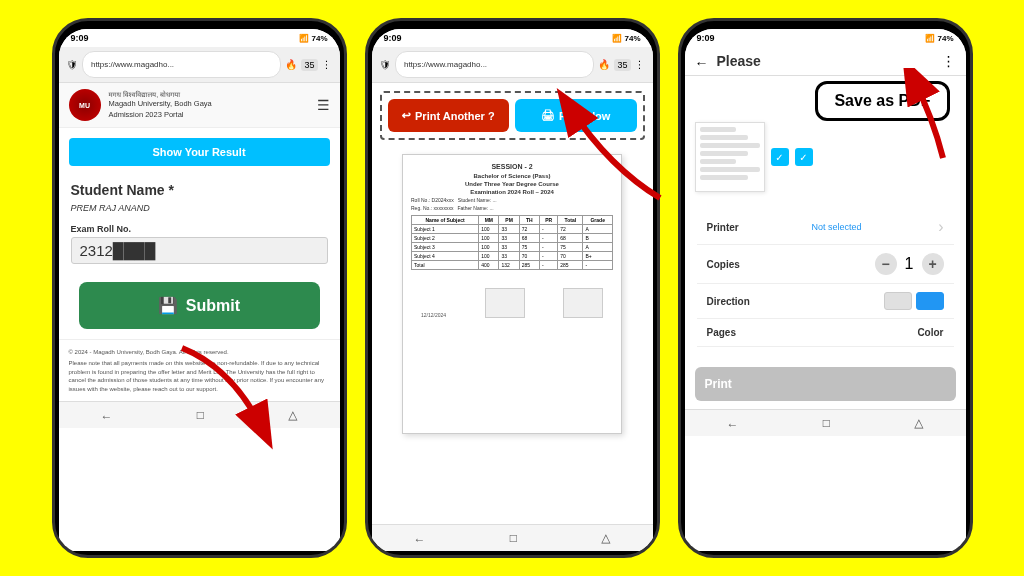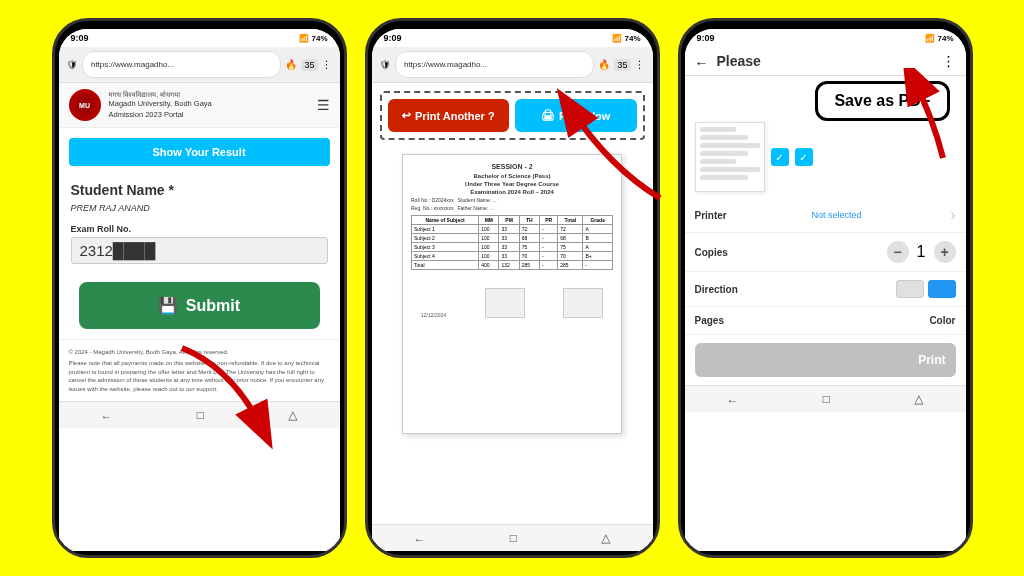--- a/index.html
+++ b/index.html
@@ -406,21 +406,21 @@
       background: #2196F3;
       border-color: #2196F3;
     }
 
     .print-btn-bottom {
       background: #c0c0c0;
       color: #fff;
       font-size: 12px;
       font-weight: bold;
       padding: 10px;
-      text-align: right;
+      text-align: left;
       margin: 8px 10px;
       border-radius: 6px;
     }
 
     .phone-wrapper {
       position: relative;
       display: inline-block;
     }
 
     
@@ -670,21 +670,21 @@
             <div class="thumb-line full"></div>
             <div class="thumb-line medium"></div>
           </div>
         </div>
         <div style="display: flex; gap: 6px; align-items: center;">
           <div class="checkbox-item">✓</div>
           <div class="checkbox-item">✓</div>
         </div>
       </div>
 
-      <div style="background:#fff; margin: 0;">
+      <div style="background:#fff; margin: 12px;">
         <div class="print-setting-row">
           <div class="setting-label">Printer</div>
           <div class="printer-value">Not selected</div>
           <span style="color:#ccc; margin-left:4px;">›</span>
         </div>
         <div class="print-setting-row">
           <div class="setting-label">Copies</div>
           <div class="copies-control">
             <div class="copies-btn">−</div>
             <span>1</span>

